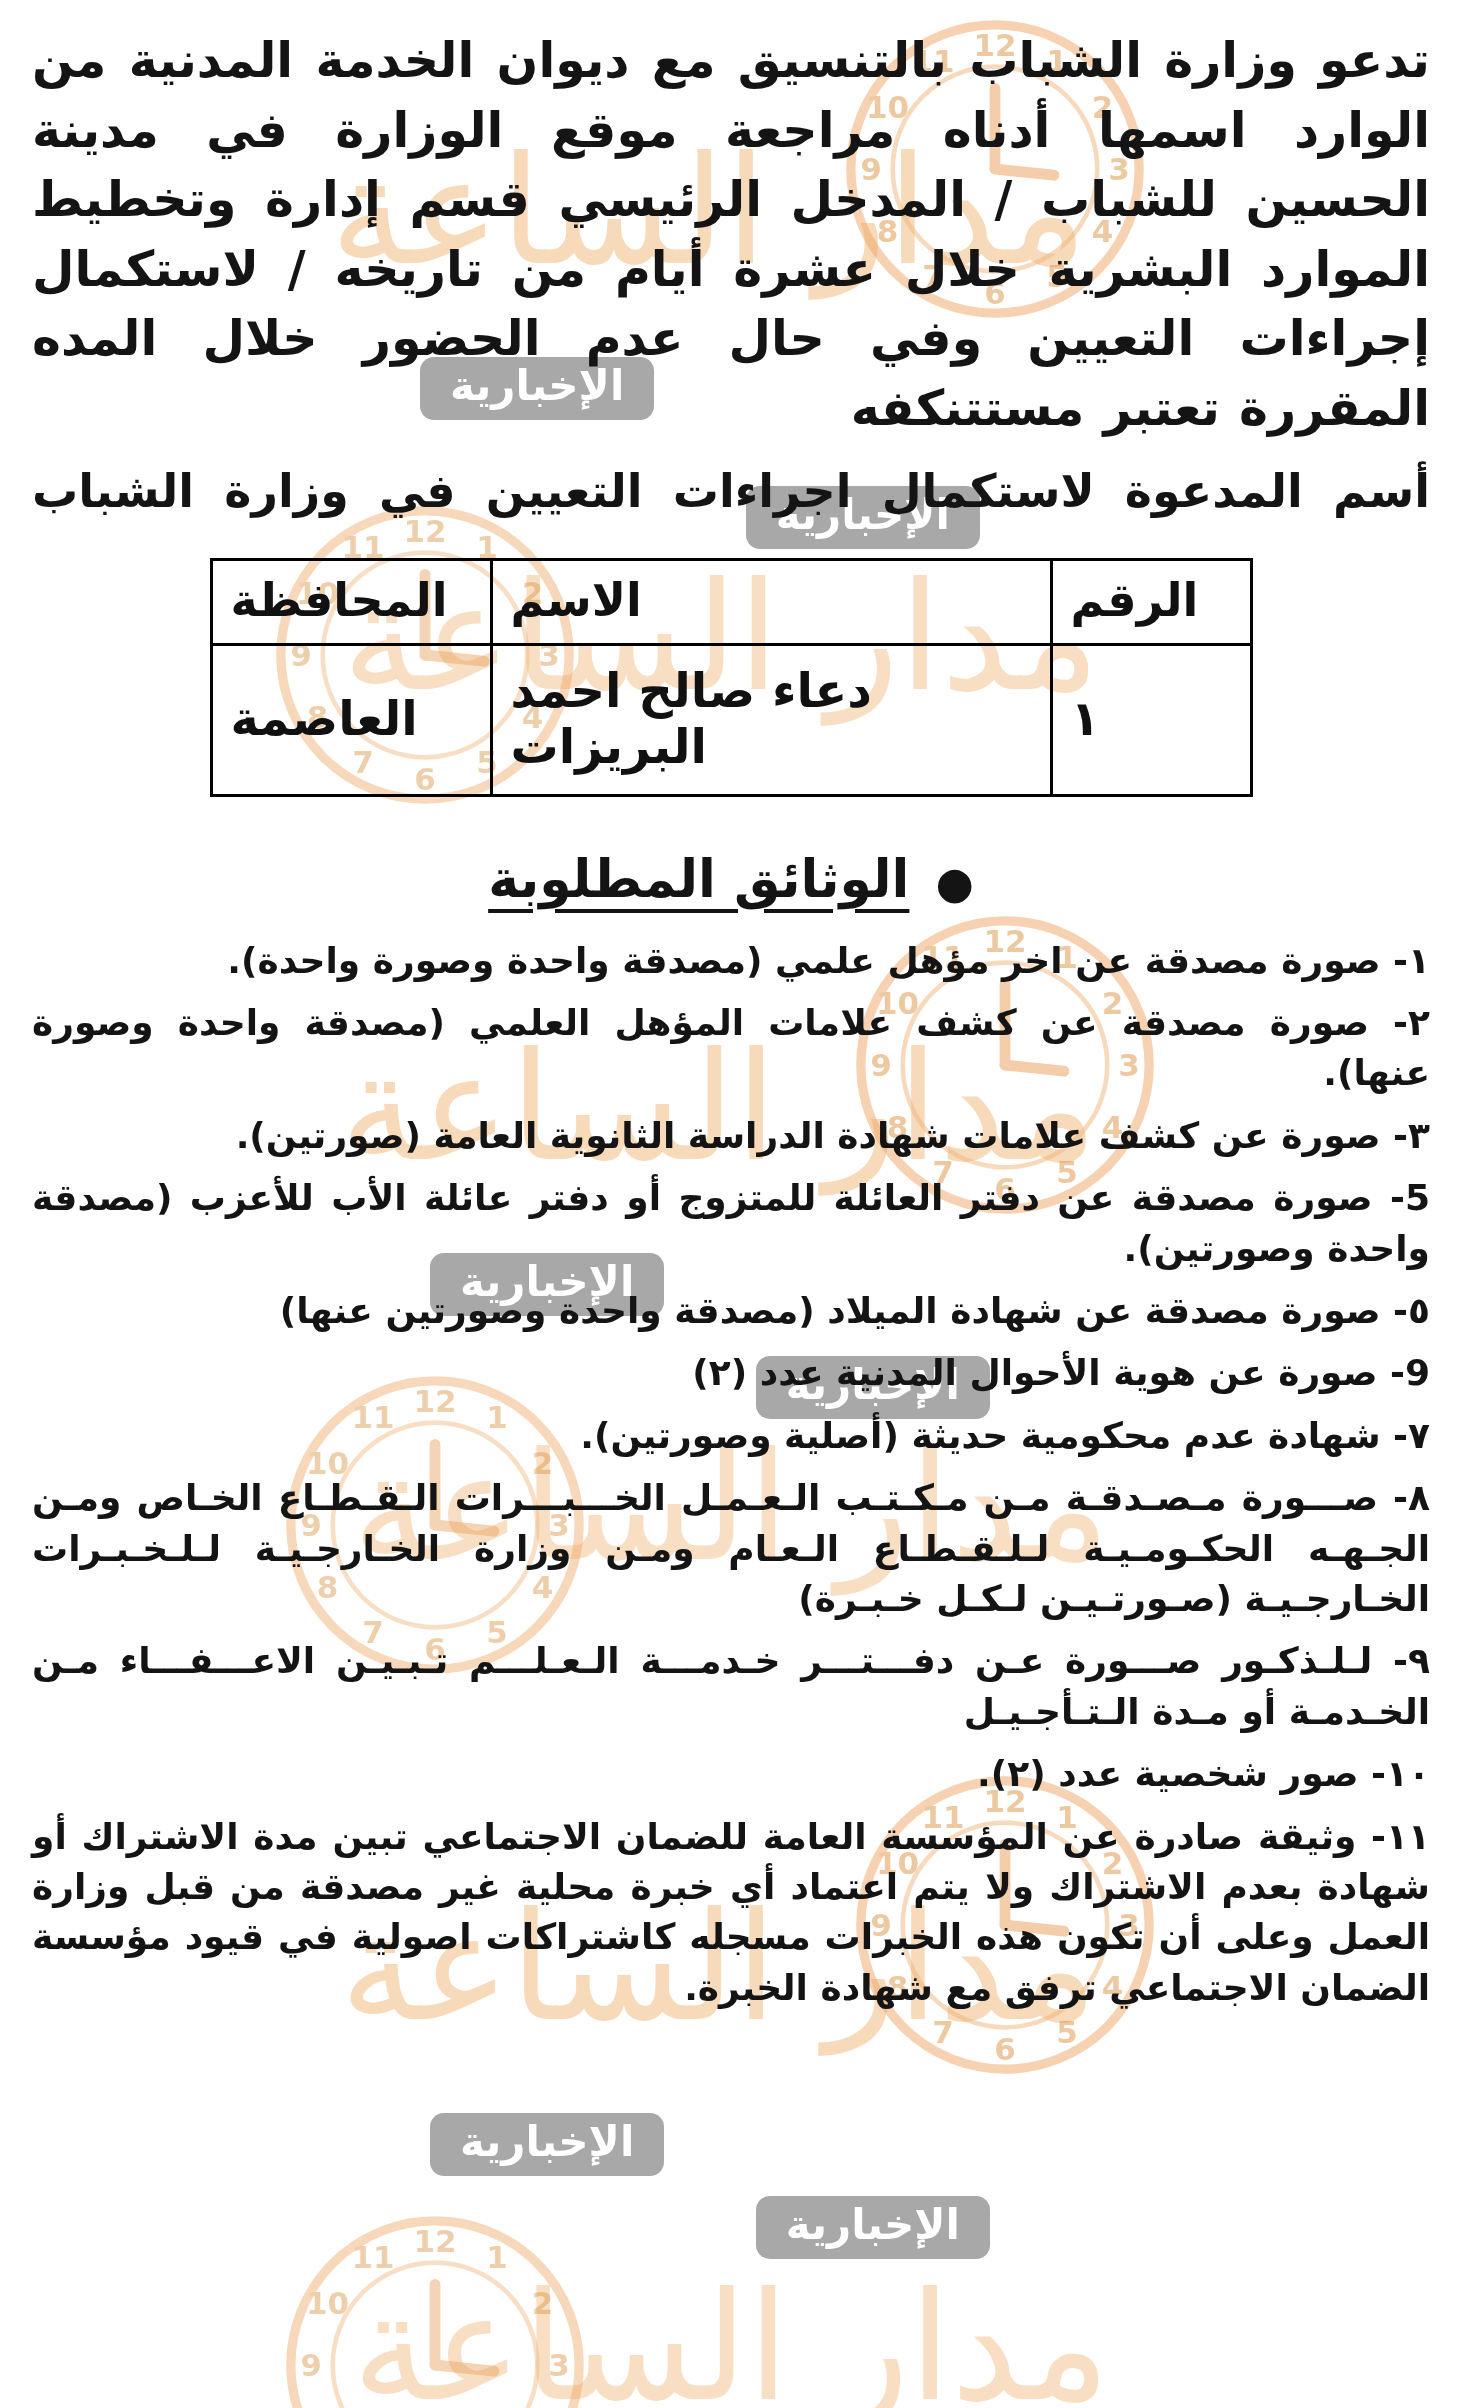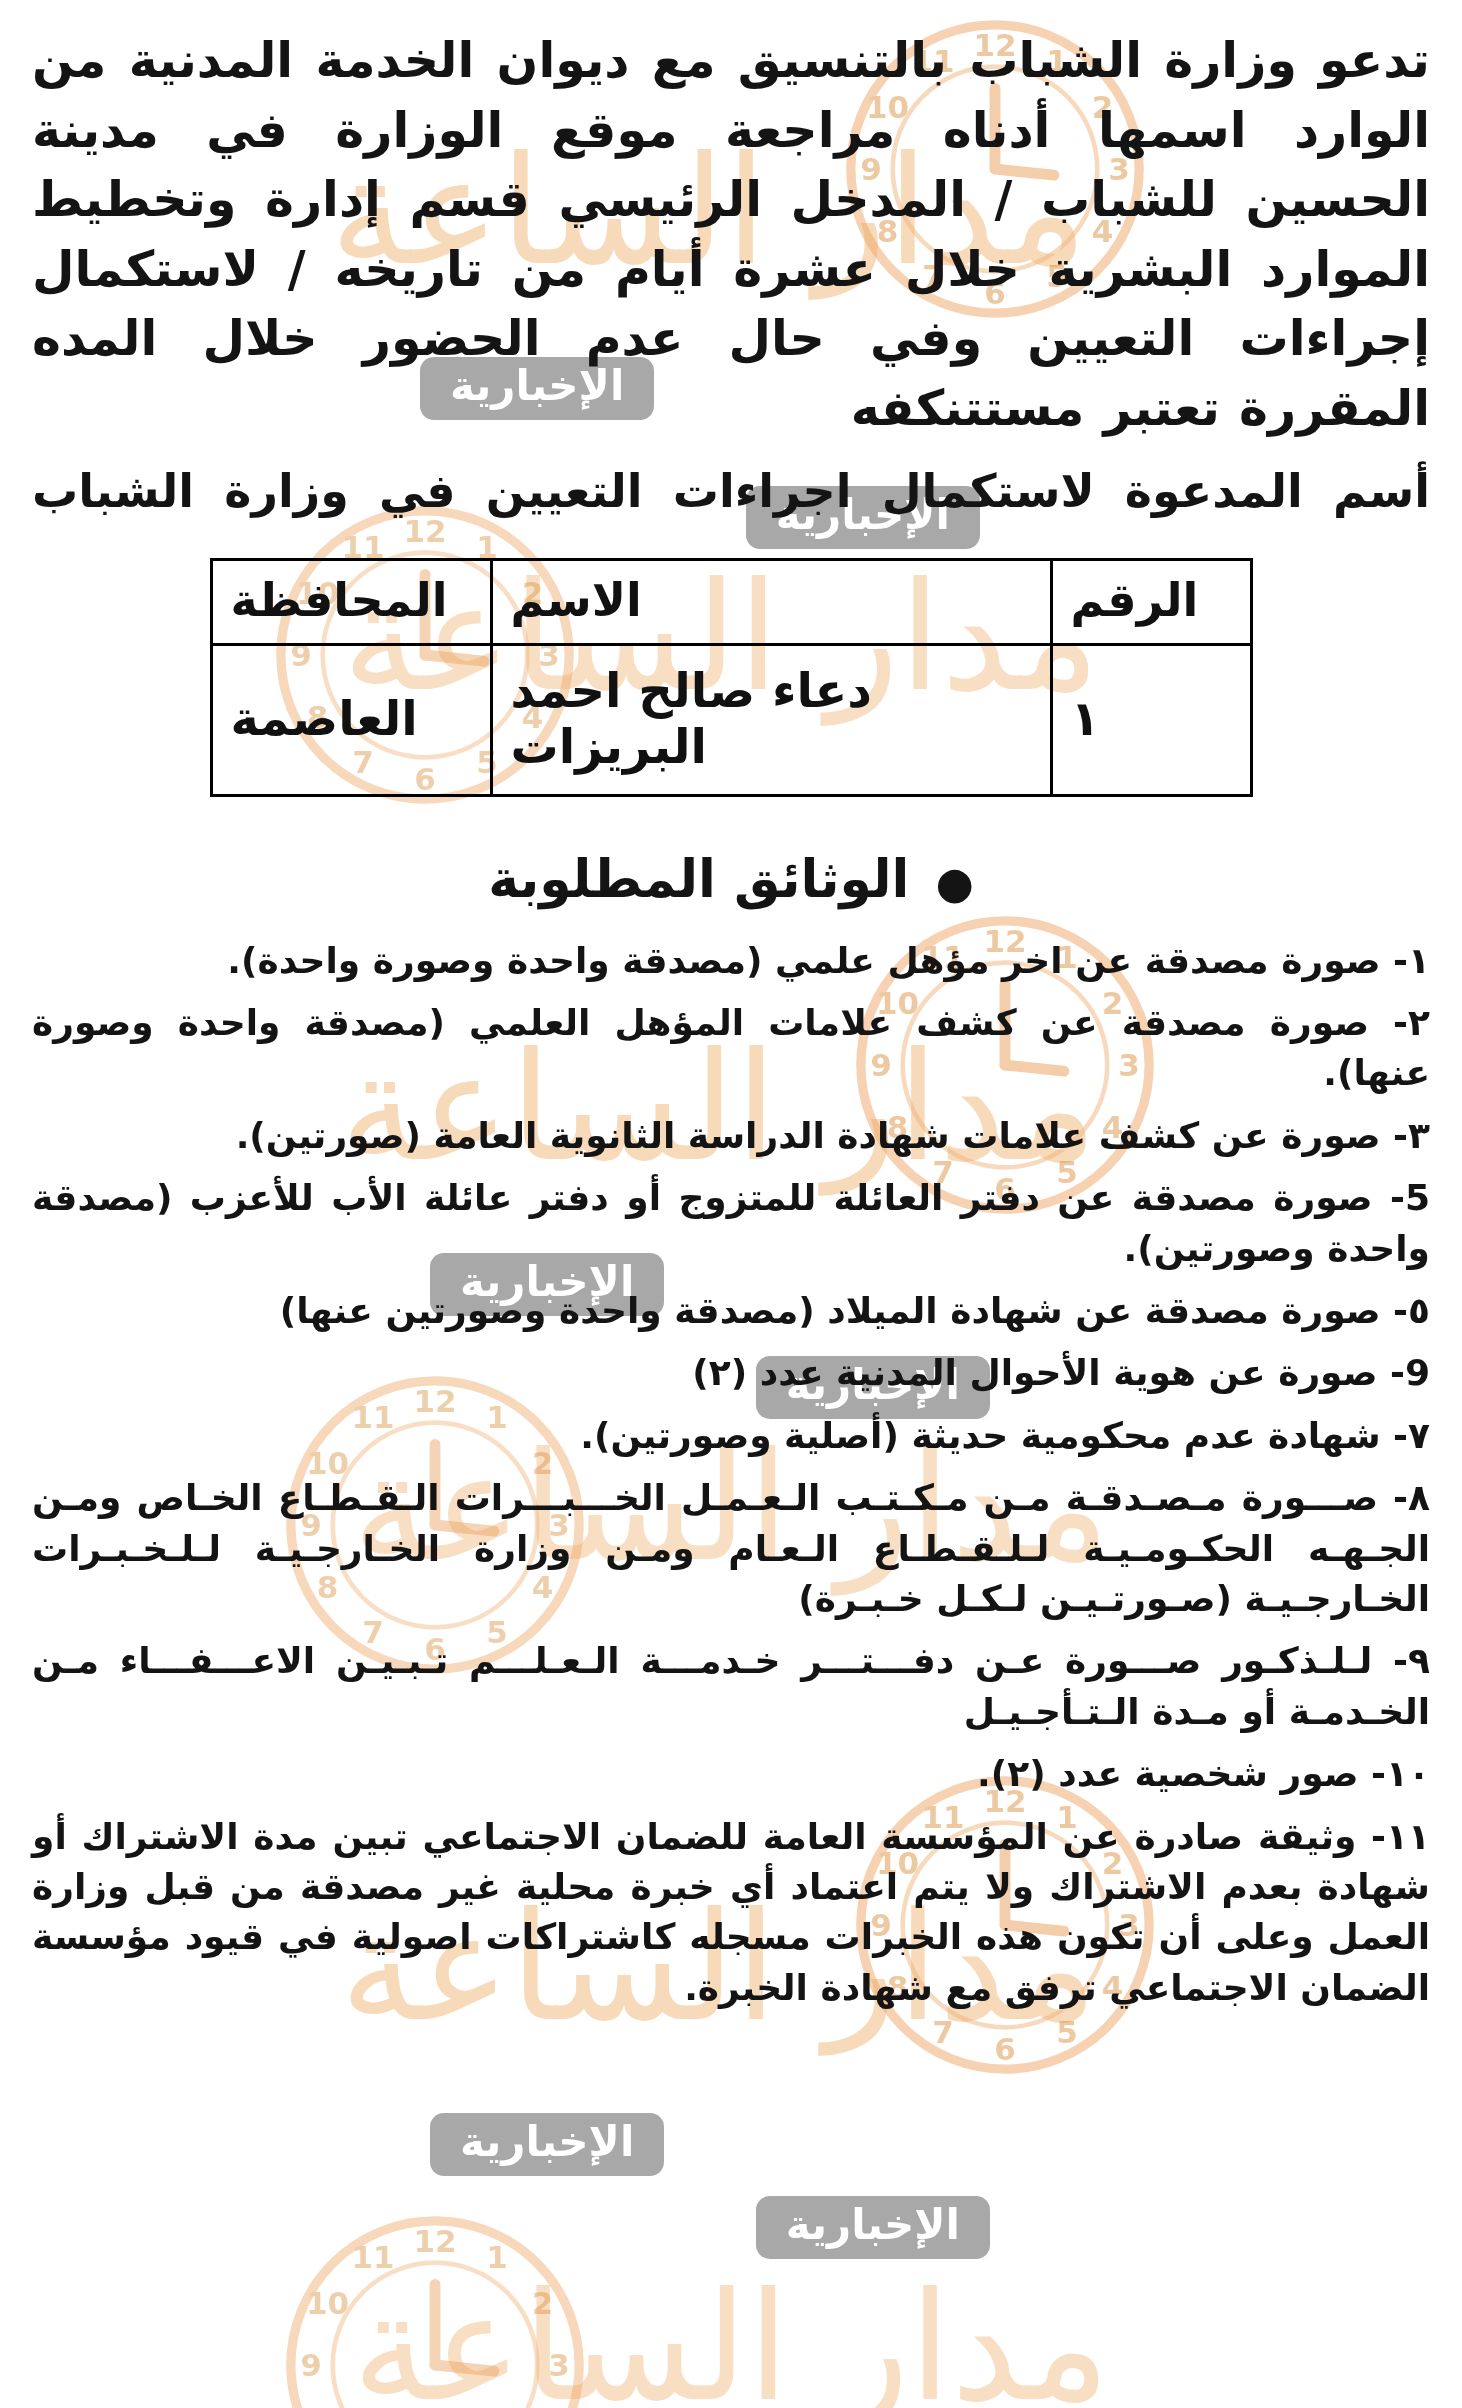--- a/index.html
+++ b/index.html
@@ -99,20 +99,21 @@
     font-size:52px;
     line-height:1.4;
   }
   .section-heading .bullet {
     display:inline-block;
     font-size:44px;
     vertical-align:middle;
     margin-left:26px;
   }
   .section-heading .title {
+    text-decoration:underline;
     text-decoration-thickness:4px;
     text-underline-offset:12px;
   }
 
   .req-list { list-style:none; }
   .req-item {
     font-size:36px;
     line-height:1.40;
     text-align:justify;
     margin-bottom:12px;

